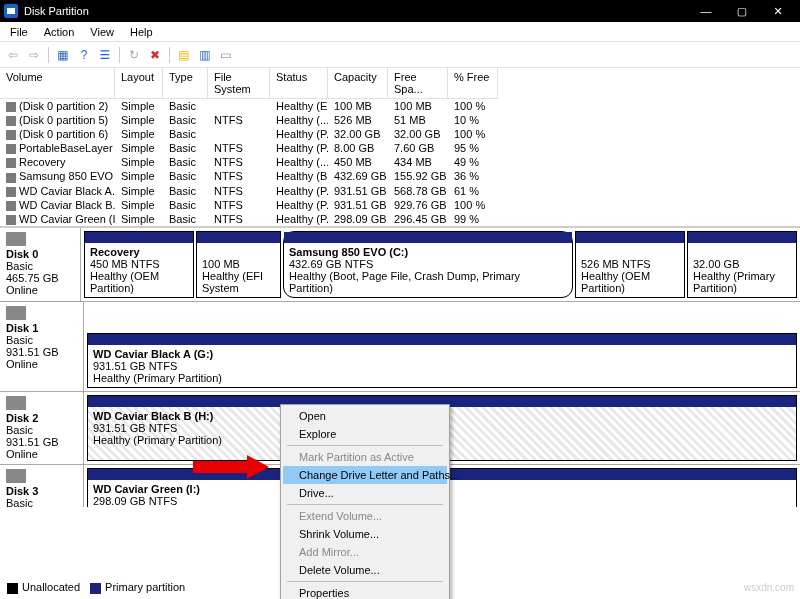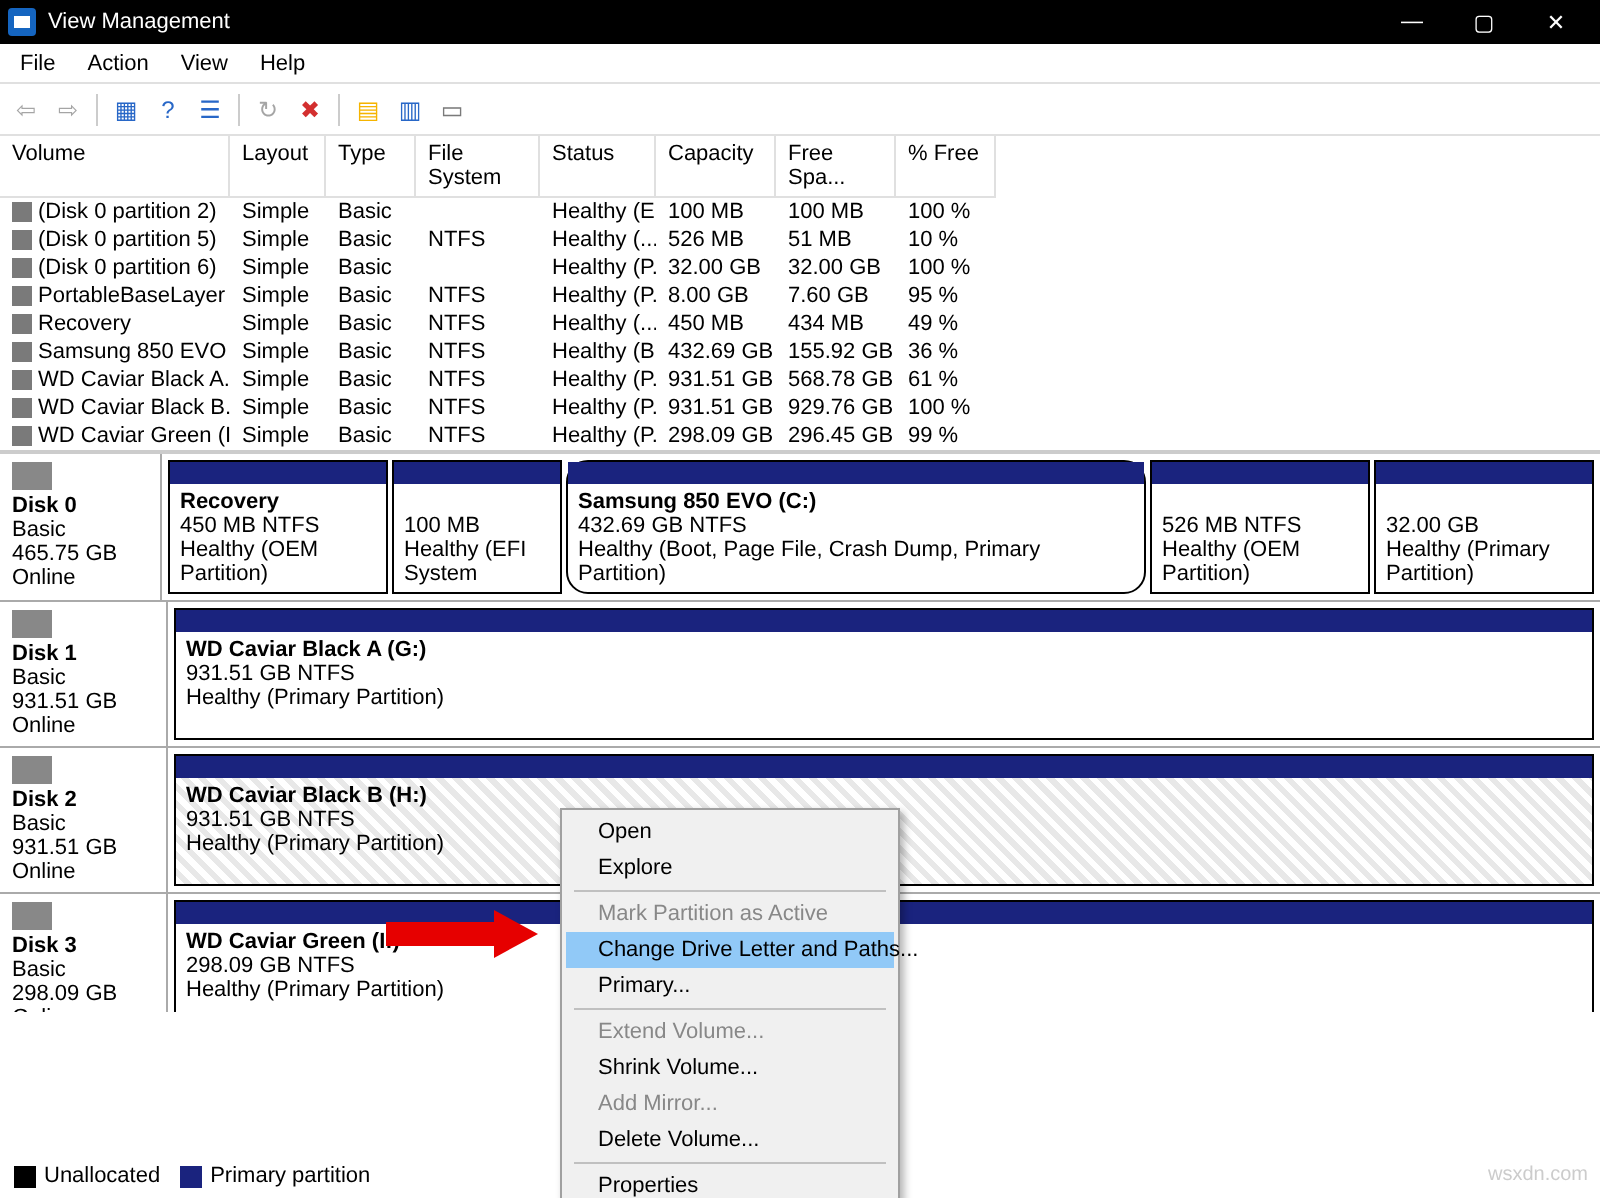--- a/index.html
+++ b/index.html
@@ -43,21 +43,21 @@
 .arrow{position:absolute;left:193px;top:455px;width:80px;height:24px}
 .arrow::before{content:"";position:absolute;left:0;top:6px;width:54px;height:12px;background:#e60000}
 .arrow::after{content:"";position:absolute;left:54px;top:0;border-left:22px solid #e60000;border-top:12px solid transparent;border-bottom:12px solid transparent}
 .wm{position:absolute;right:6px;bottom:6px;color:#ccc;font-size:10px}
 </style>
 </head>
 <body>
 
 <div class="titlebar">
   <div class="ico"></div>
-  <span>View Management</span>
+  <span>Disk Partition</span>
   <div class="winbtns">
     <div class="winbtn">—</div>
     <div class="winbtn">▢</div>
     <div class="winbtn">✕</div>
   </div>
 </div>
 
 <div class="menubar">
   <span>File</span>
   <span>Action</span>
@@ -208,21 +208,21 @@
         </div>
         <div class="part" style="width: 110px;">
           <div class="phead"></div>
           <div class="pbody"><b></b><br>32.00 GB<br>Healthy (Primary Partition)</div>
         </div>
       </div>
     </div>
     <div class="diskrow">
       <div class="dlabel"><div class="dico"></div><b>Disk 1</b><br>Basic<br>931.51 GB<br>Online</div>
       <div class="dparts">
-        <div class="part" style="width: 710px;">
+        <div class="part" style="width: 710px; margin-top: 28px;">
           <div class="phead"></div>
           <div class="pbody"><b>WD Caviar Black A  (G:)</b><br>931.51 GB NTFS<br>Healthy (Primary Partition)</div>
         </div>
       </div>
     </div>
     <div class="diskrow">
       <div class="dlabel"><div class="dico"></div><b>Disk 2</b><br>Basic<br>931.51 GB<br>Online</div>
       <div class="dparts">
         <div class="part hatch" style="width: 710px;">
           <div class="phead"></div>
@@ -242,21 +242,21 @@
   </div>
 
 <div class="arrow"></div>
 
 <div class="ctxmenu">
   <div>Open</div>
   <div>Explore</div>
   <div class="msep"></div>
   <div class="dis">Mark Partition as Active</div>
   <div class="hl">Change Drive Letter and Paths...</div>
-  <div>Primary...</div>
+  <div>Drive...</div>
   <div class="msep"></div>
   <div class="dis">Extend Volume...</div>
   <div>Shrink Volume...</div>
   <div class="dis">Add Mirror...</div>
   <div>Delete Volume...</div>
   <div class="msep"></div>
   <div>Properties</div>
 
 </div>
 

